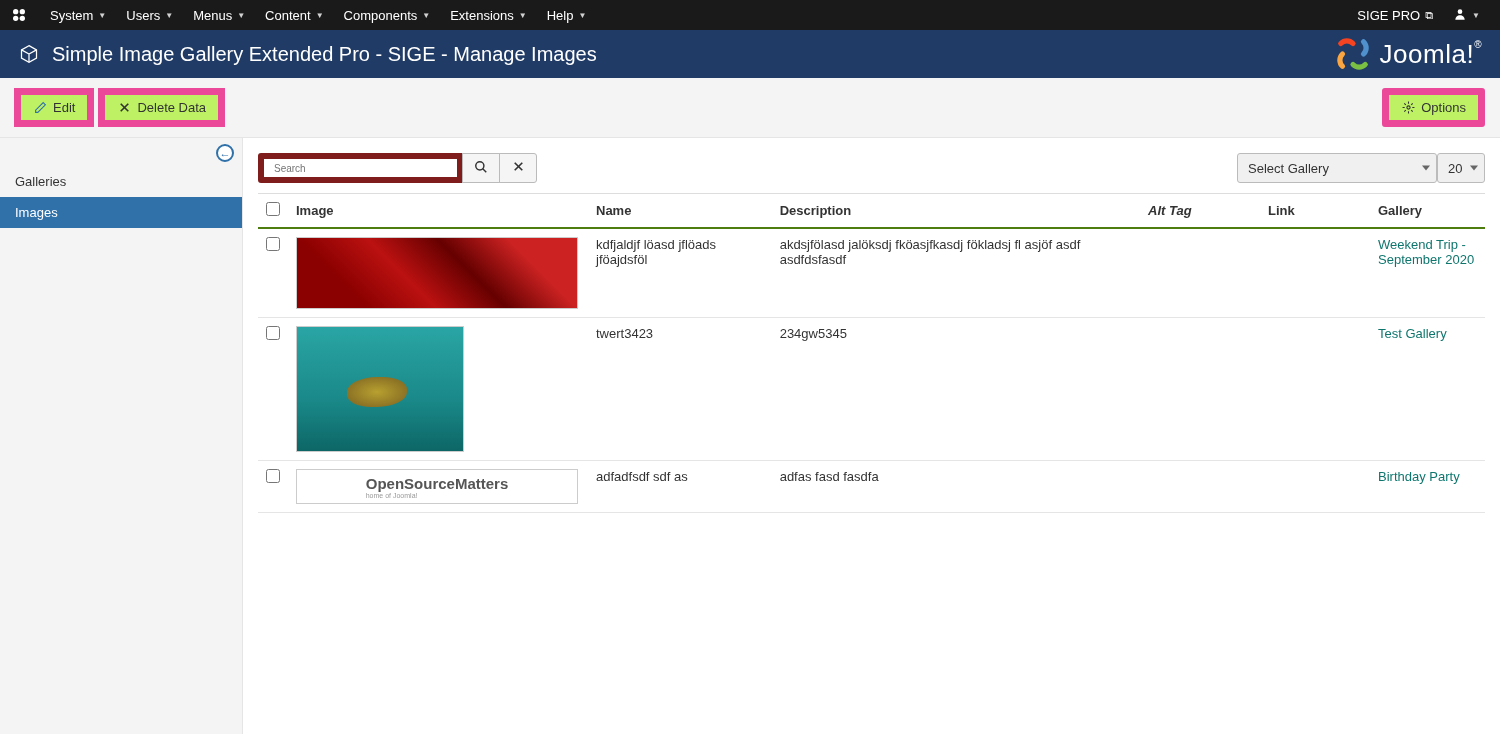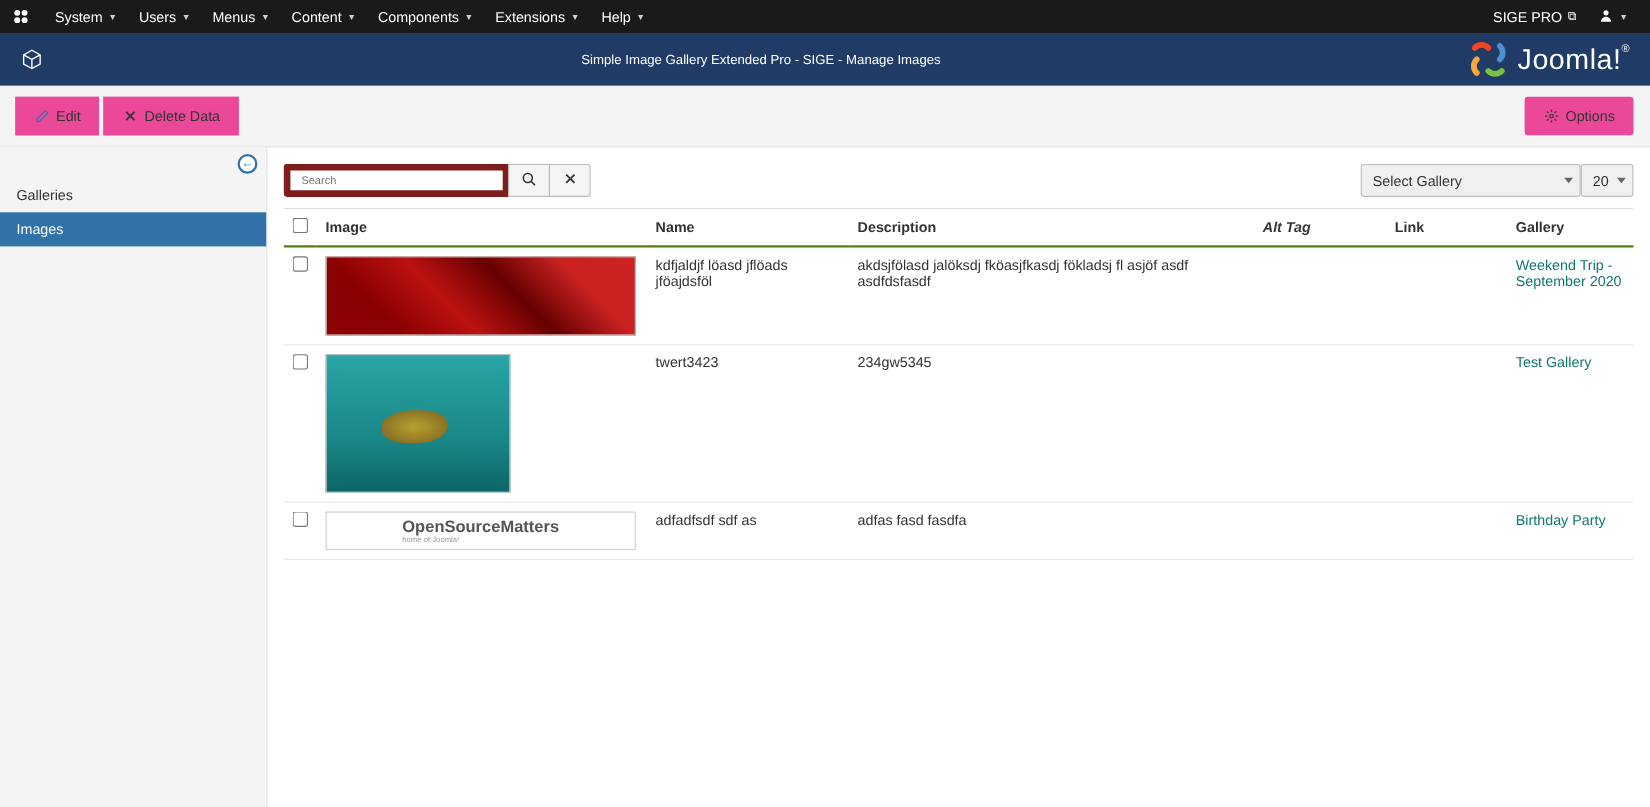--- a/index.html
+++ b/index.html
@@ -13,30 +13,30 @@
 .topbar .menu-item { padding: 0 10px; color: #fff; cursor: pointer; display: flex; align-items: center; gap: 5px; height:30px;}
 .topbar .caret { font-size: 8px; opacity:.8;}
 .topbar .right { margin-left: auto; display:flex; align-items:center;}
 .topbar .sige-link { color:#fff; padding:0 10px; display:flex; align-items:center; gap:5px; cursor:pointer; height:30px;}
 .topbar .sige-link .ext-icon { font-size:11px; }
 .topbar .user-menu { padding:0 10px; display:flex; align-items:center; gap:5px; cursor:pointer; height:30px;}
 
 
 .header { background: #1f3b66; color:#fff; height:48px; display:flex; align-items:center; padding:0 18px;}
 .header .cube-icon { width:22px; height:22px; margin-right:12px; display:inline-flex; align-items:center; justify-content:center; }
-.header h1 { font-size:12px; font-weight:400; flex:1;text-align:center;}
+.header h1 { font-size:20px; font-weight:400; flex:1;}
 .header .jlogo { display:flex; align-items:center; gap:6px; }
 .header .jlogo svg { width:42px; height:42px; }
 .header .jlogo-text { font-size:26px; font-weight:400; letter-spacing:.5px;}
 .header .jlogo-reg { font-size:10px; vertical-align:top;}
 
 
 .toolbar { background:#f4f4f4; border-bottom:1px solid #e5e5e5; padding:10px 15px; display:flex; align-items:center; gap:5px;}
 .btn-group { display:inline-flex; }
-.btn { border:5px solid #ec4899; background:#ec4899; color:#333; padding:5px 12px; font-size:13px; cursor:pointer; display:inline-flex; align-items:center; gap:6px; border-radius:3px; }
+.btn { border:7px solid #ec4899; background:#bef264; color:#333; padding:5px 12px; font-size:13px; cursor:pointer; display:inline-flex; align-items:center; gap:6px; border-radius:3px; }
 .btn-group .btn:first-child { border-top-right-radius:0; border-bottom-right-radius:0; }
 .btn-group .btn:last-child { border-top-left-radius:0; border-bottom-left-radius:0; margin-left:-1px; }
 .btn .icon { display:inline-flex; align-items:center; justify-content:center; width:14px; height:14px; }
 .toolbar .right { margin-left:auto; }
 
 
 .content-wrap { display:flex; }
 .sidebar { width:243px; background:#f4f4f4; border-right:1px solid #e5e5e5; min-height:600px; position:relative; padding-top:28px;}
 .sidebar .collapse-btn { position:absolute; top:6px; right:8px; width:18px; height:18px; border:2px solid #3071a9; border-radius:50%; display:flex; align-items:center; justify-content:center; color:#3071a9; font-size:11px; font-weight:bold; cursor:pointer; background:#fff;}
 .sidebar-item { padding:8px 15px; color:#333; cursor:pointer; font-size:13px;}

